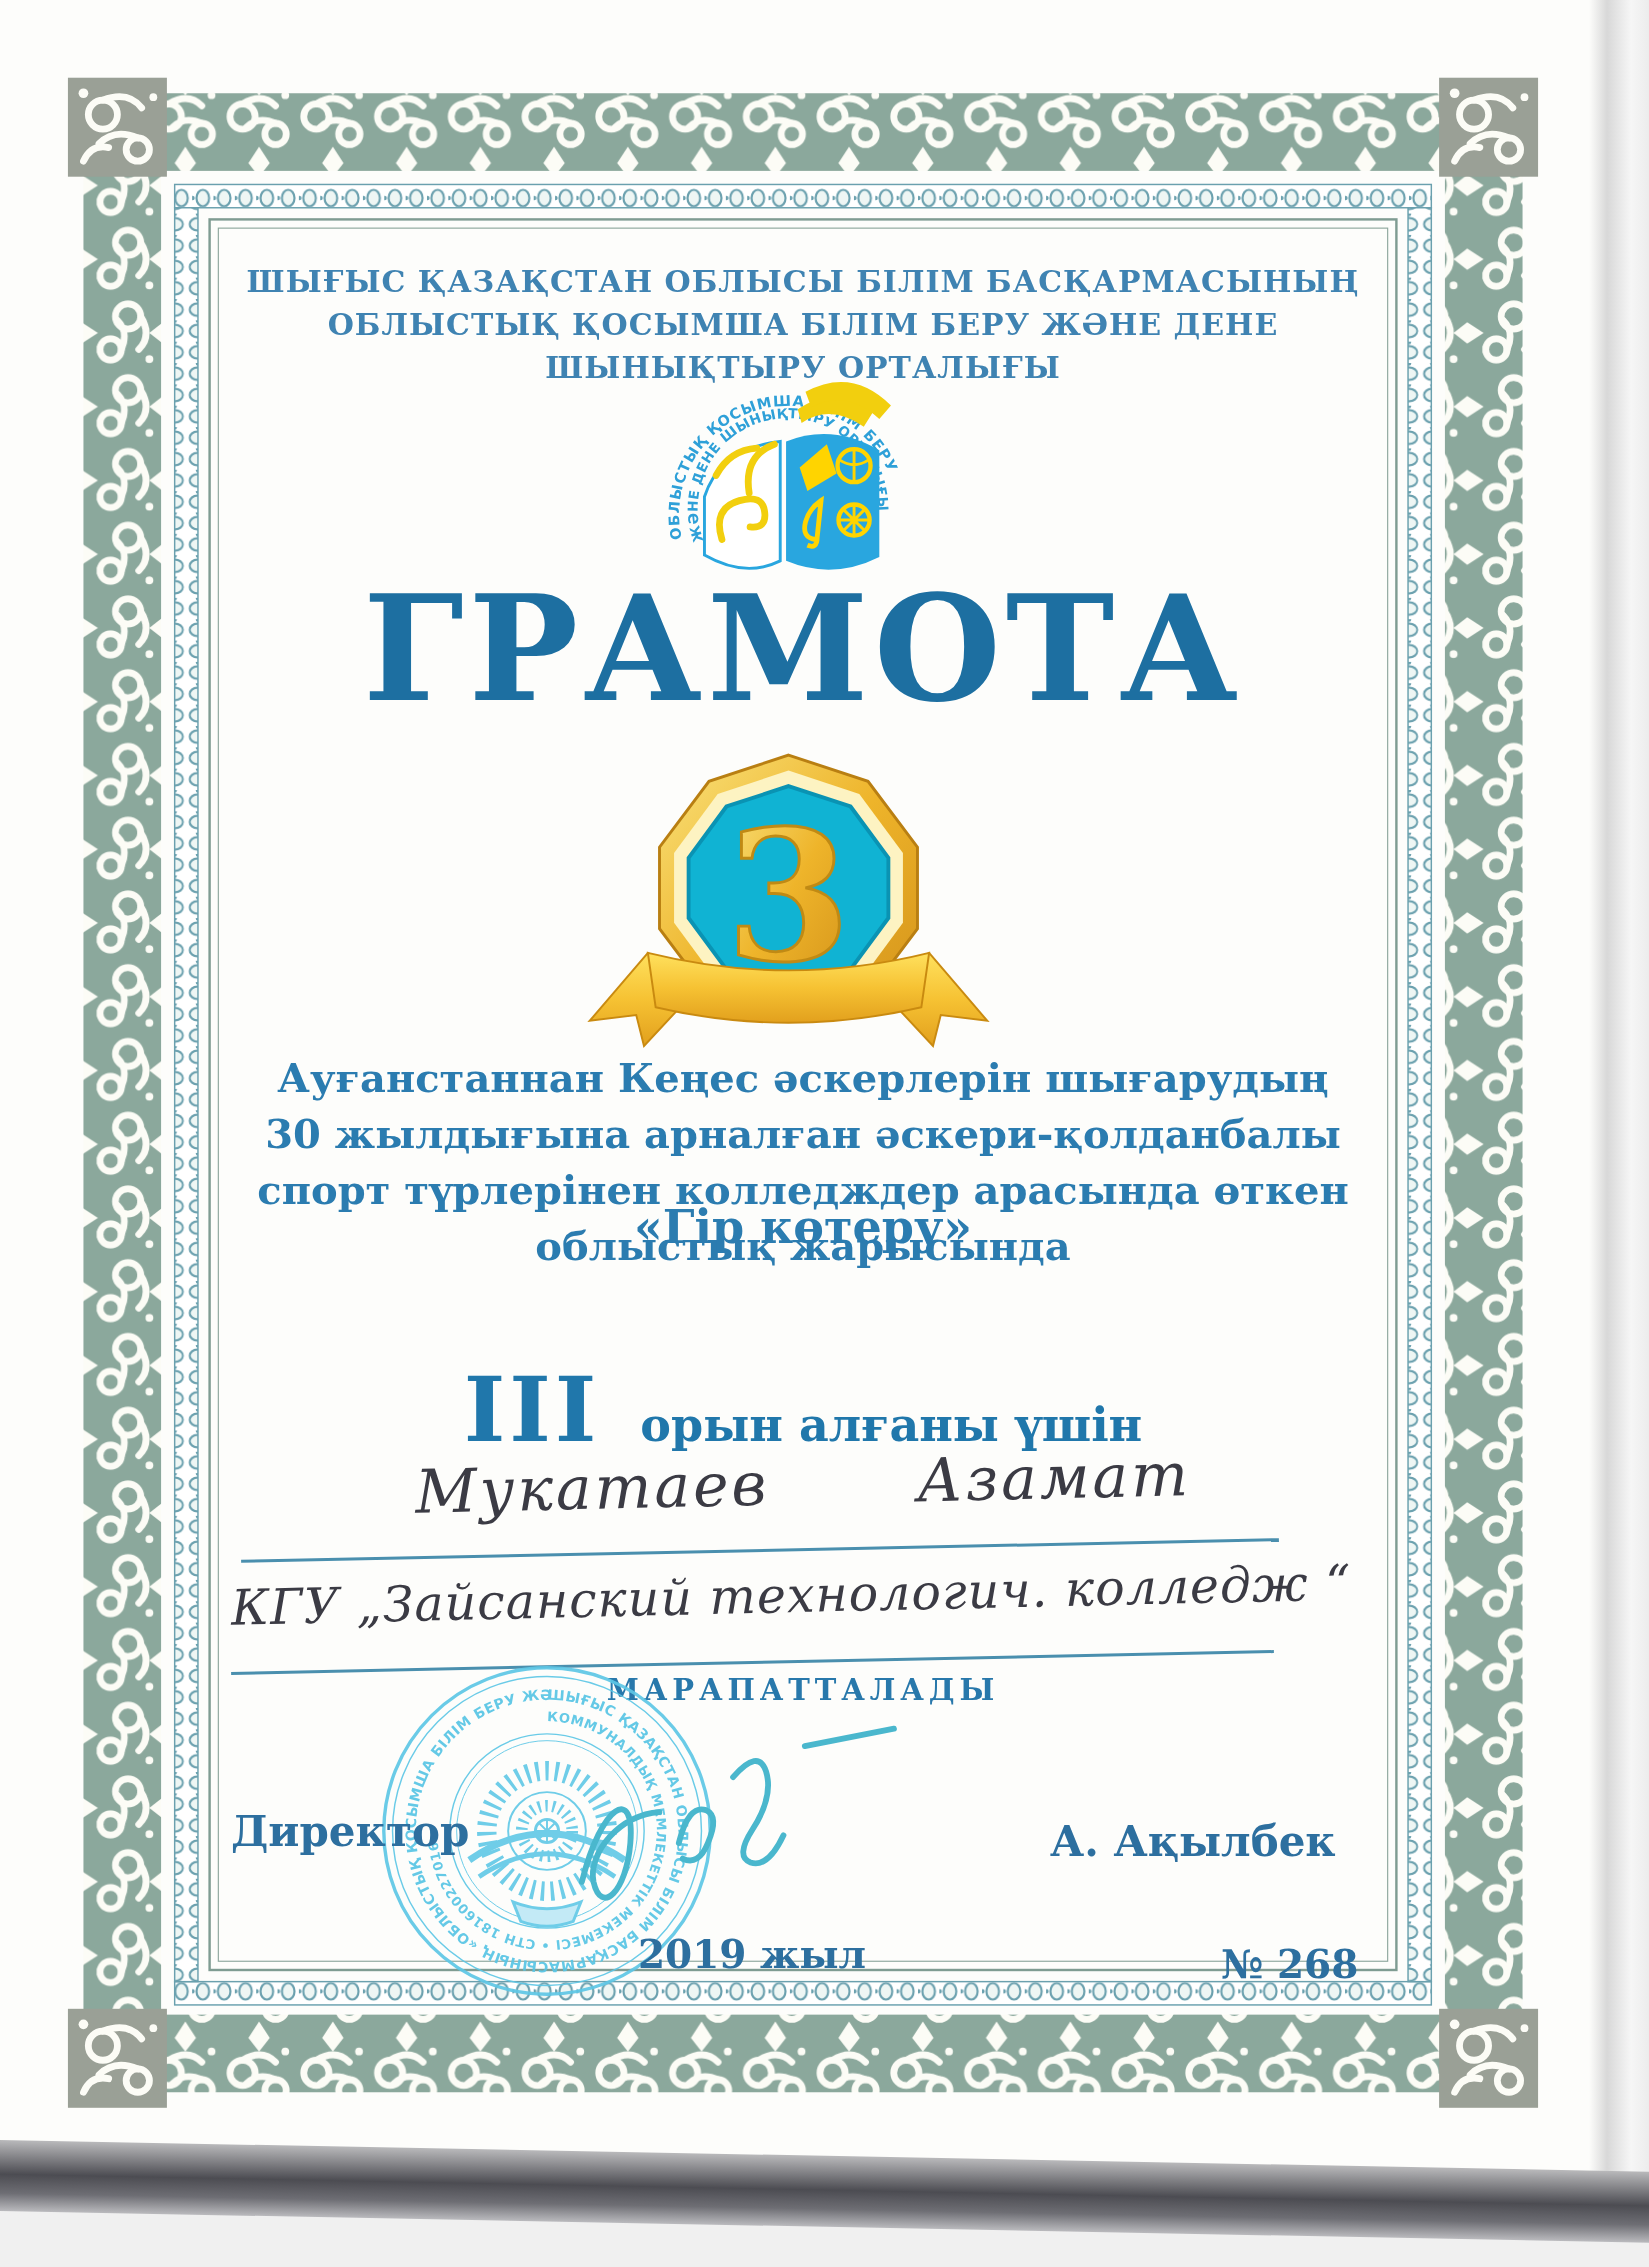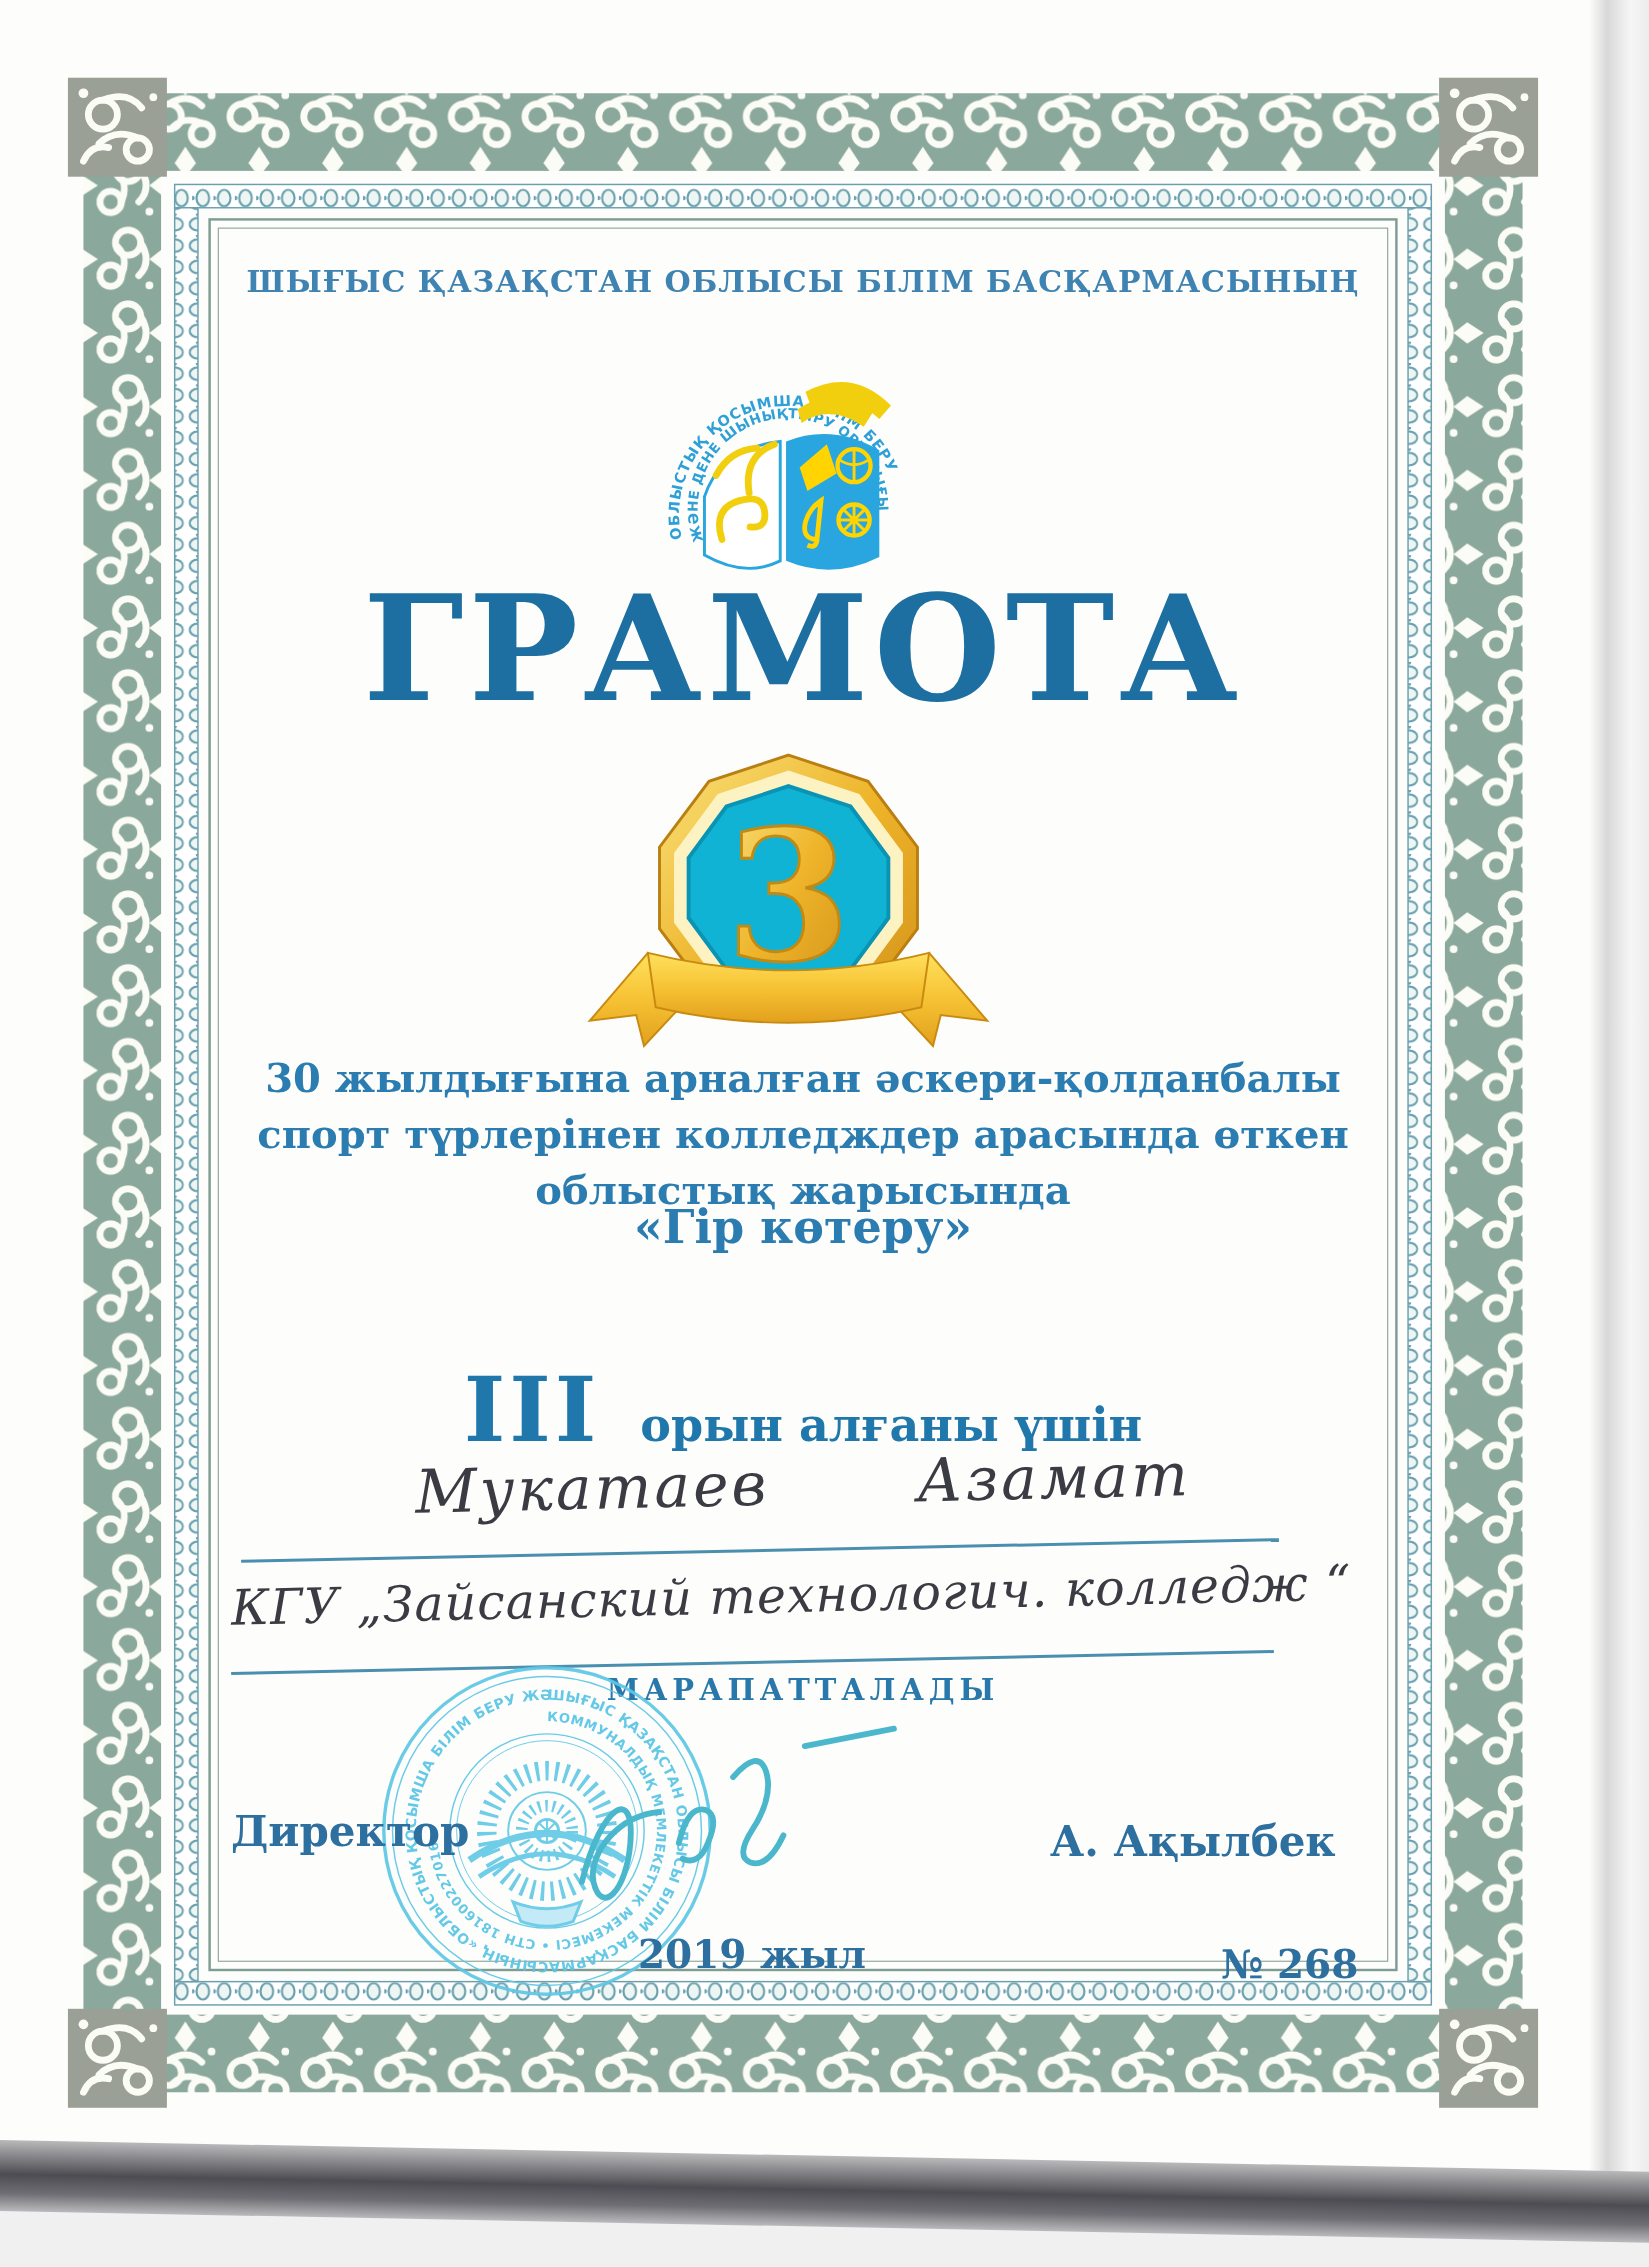--- a/index.html
+++ b/index.html
@@ -104,20 +104,21 @@
       <rect x="180" y="2042" width="1295" height="24" fill="url(#beadH)" stroke="#6aa0ae" stroke-width="1.5"></rect>
       <rect x="180" y="214" width="24" height="1828" fill="url(#beadV)" stroke="#6aa0ae" stroke-width="1.5"></rect>
       <rect x="1451" y="214" width="24" height="1828" fill="url(#beadV)" stroke="#6aa0ae" stroke-width="1.5"></rect>
 
       <rect x="216" y="226" width="1223" height="1804" fill="none" stroke="#7f9c92" stroke-width="2.5"></rect>
       <rect x="225" y="235" width="1205" height="1786" fill="none" stroke="#8fa89e" stroke-width="1.2"></rect>
     </svg>
 
     <div class="abs centerband header-org" style="top:260px;">
       <div>ШЫҒЫС ҚАЗАҚСТАН ОБЛЫСЫ БІЛІМ БАСҚАРМАСЫНЫҢ</div>
+      <div>ОБЛЫСТЫҚ ҚОСЫМША БІЛІМ БЕРУ ЖӘНЕ ДЕНЕ ШЫНЫҚТЫРУ ОРТАЛЫҒЫ</div>
     </div>
 
     <svg class="abs" style="left:652px;top:349px;" width="272" height="245" viewBox="0 0 280 252">
       <defs>
         <path id="arcOuter" d="M 36,212 A 112,112 0 1 1 244,212" fill="none"></path>
         <path id="arcInner" d="M 56,204 A 93,93 0 1 1 224,204" fill="none"></path>
       </defs>
 
       <text font-family="DejaVu Sans, sans-serif" font-size="15" font-weight="bold" fill="#2ea0d8" letter-spacing="1">
         <textPath href="#arcOuter" startOffset="4%">ОБЛЫСТЫҚ ҚОСЫМША БІЛІМ БЕРУ</textPath>
@@ -176,20 +177,21 @@
         <polygon points="215,8 297,35 348,103 348,187 297,255 215,282 133,255 82,187 82,103 133,35" fill="url(#goldGrad)" stroke="#b97f12" stroke-width="3"></polygon>
         <polygon points="215,24 288,48 333,109 333,181 288,242 215,266 142,242 97,181 97,109 142,48" fill="#fdf3c2"></polygon>
         <polygon points="215,40 279,61 318,114 318,176 279,229 215,250 151,229 112,176 112,114 151,61" fill="#10b3d3" stroke="#0a93b3" stroke-width="4"></polygon>
         <text x="215" y="218" text-anchor="middle" font-family="DejaVu Serif, serif" font-weight="bold" font-size="185" fill="url(#goldGrad)" stroke="#c08a14" stroke-width="3">3</text>
       </g>
 
       <path d="M70,212 Q215,248 360,212 L352,268 Q215,300 78,268 Z" fill="url(#ribbonGrad)" stroke="#c98a10" stroke-width="2"></path>
     </svg>
 
     <div class="abs centerband body-par" style="top:1050px;">
+      <div>Ауғанстаннан Кеңес әскерлерін шығарудың</div>
       <div>30 жылдығына арналған әскери-қолданбалы</div>
       <div>спорт түрлерінен колледждер арасында өткен</div>
       <div>облыстық жарысында</div>
     </div>
 
     <div class="abs centerband event-name" style="top:1200px;text-align:center;">«Гір көтеру»</div>
 
 
     <div class="abs centerband place-row" style="top:1357px;">
       <span class="place-roman">III</span>

